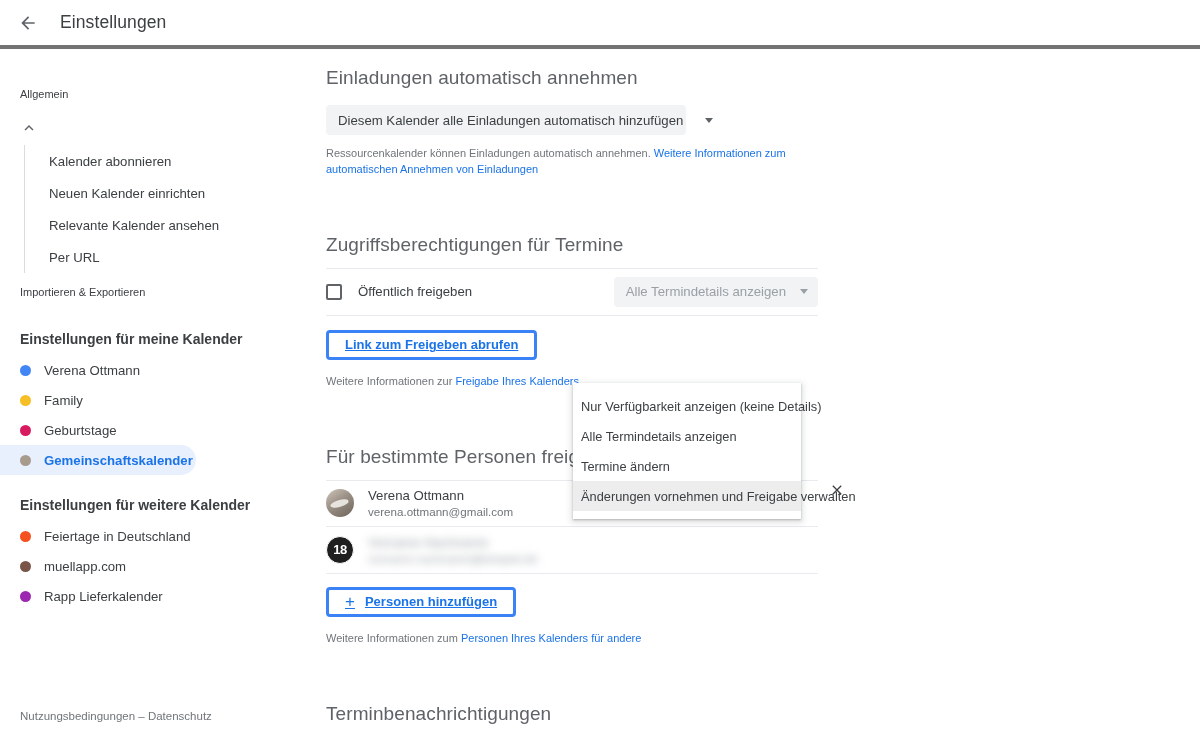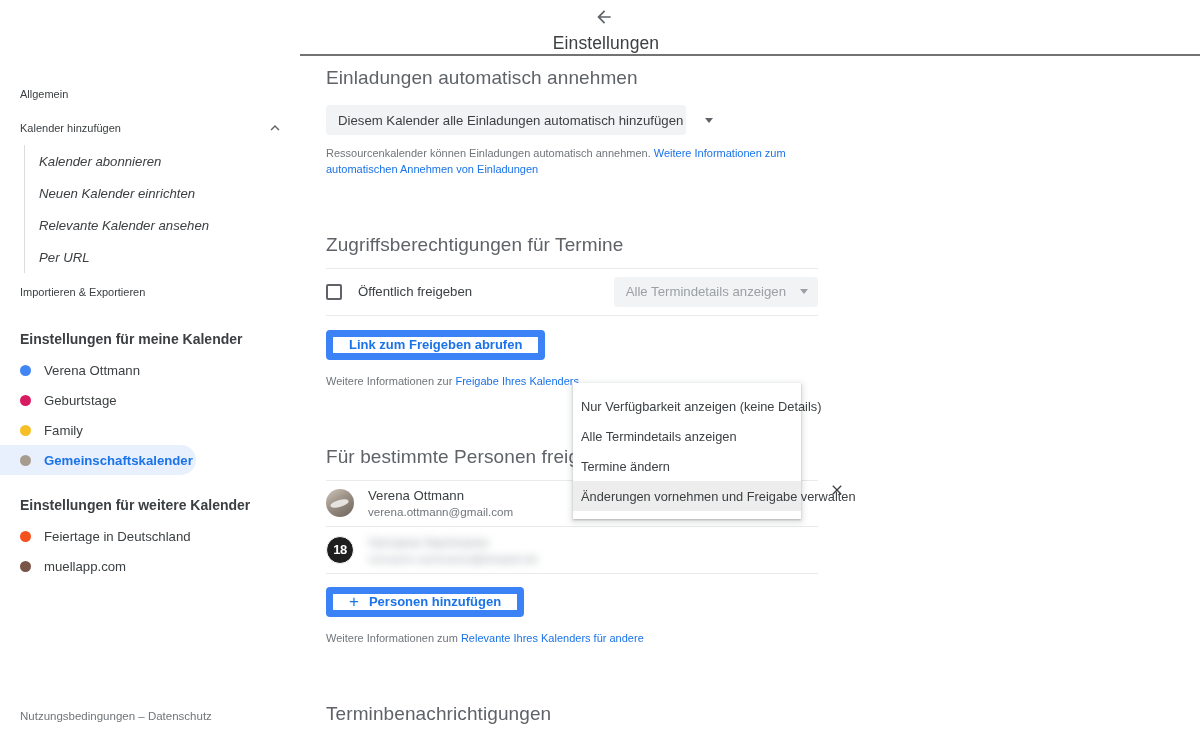--- a/index.html
+++ b/index.html
@@ -9,24 +9,24 @@
     width: 1200px; height: 734px;
     overflow: hidden;
     background: #ffffff;
     font-family: "Liberation Sans", "DejaVu Sans", sans-serif;
     color: #3c4043;
     -webkit-font-smoothing: antialiased;
   }
 
   
   .topbar {
-    position: absolute; left: 0; top: 0; width: 1200px; height: 56px;
+    position: absolute; left: 0; top: 0; width: 1200px; height: 49px;
     background: #fff;
-    border-bottom: 2px solid #737373;
-    display: flex; align-items: center; flex-direction: column;
+    border-bottom: 4px solid #737373;
+    display: flex; align-items: center;
   }
   .back-btn {
     width: 40px; height: 40px; margin-left: 8px;
     display: flex; align-items: center; justify-content: center;
     border-radius: 50%; cursor: pointer;
   }
   .topbar-title {
     font-size: 17.5px; color: #3c4043; margin-left: 12px; letter-spacing: .1px;
   }
 
@@ -40,22 +40,21 @@
     height: 34px; display: flex; align-items: center;
     padding-left: 20px; padding-right: 16px;
     font-size: 11px; color: #3c4043; cursor: pointer;
     border-radius: 0 16px 16px 0; margin-bottom: 0;
   }
   .nav-item .label { flex: 1; }
   .nav-item .chev { width: 18px; height: 18px; flex: 0 0 auto; }
 
   .sub-group {
     border-left: 1px solid #dadce0; margin-left: 24px;
-    padding-left: 0;
-    font-style: italic;
+    padding-left: 10px;
   }
   .sub-item {
     height: 32px; display: flex; align-items: center;
     padding-left: 14px; font-size: 13.2px; color: #3c4043; cursor: pointer;
   }
 
   .section-head {
     font-size: 14px; font-weight: bold; color: #3c4043;
     padding: 0 30px 0 20px; line-height: 16px;
     margin-top: 22px; margin-bottom: 8px;
@@ -128,24 +127,25 @@
   .checkbox {
     width: 16px; height: 16px; border: 2px solid #5f6368;
     border-radius: 2px; margin-right: 16px; cursor: pointer;
     background: #fff; flex: 0 0 auto;
   }
   .cb-label { font-size: 13.2px; color: #3c4043; }
 
   .btn-outline {
     display: inline-flex; align-items: center; justify-content: center;
     height: 30px; padding: 0 16px;
-    border: 7px solid #3b82f6; border-radius: 4px;
+    border: 3px solid #3b82f6; border-radius: 4px;
     background: #fff; color: #1a73e8;
     font-size: 13px; font-weight: bold; cursor: pointer;
     font-family: inherit;
+    text-decoration: underline;
   }
   .btn-outline .plus {
     font-size: 17px; font-weight: normal; margin-right: 10px; line-height: 1;
   }
 
   .person-row {
     display: flex; align-items: center;
     width: 492px; height: 47px;
     border-bottom: 1px solid #e8eaed;
   }
@@ -204,21 +204,20 @@
   <div class="topbar-title">Einstellungen</div>
 </div>
 
 <div class="sidebar">
 
   <div class="nav-item" style="margin-top:12px;">
     <span class="label">Allgemein</span>
   </div>
 
   <div class="nav-item">
-    <span class="label">Kalender hinzufügen</span>
     <svg class="chev" viewBox="0 0 24 24">
       <path d="M7.41 15.41L12 10.83l4.59 4.58L18 14l-6-6-6 6z" fill="#5f6368"></path>
     </svg>
   </div>
 
   <div class="sub-group">
     <div class="sub-item">
       <span>Kalender abonnieren</span>
     </div>
     <div class="sub-item">
@@ -236,44 +235,48 @@
     <span class="label">Importieren &amp; Exportieren</span>
   </div>
 
   <div class="section-head">Einstellungen für meine Kalender</div>
 
   <div class="cal-item">
     <span class="dot" style="background:#4285f4"></span>
     <span class="cname">Verena Ottmann</span>
   </div>
   <div class="cal-item">
+    <span class="dot" style="background:#f6bf26"></span>
+    <span class="cname">Family</span>
+  </div>
+  <div class="cal-item">
     <span class="dot" style="background:#d81b60"></span>
     <span class="cname">Geburtstage</span>
-  </div>
-  <div class="cal-item">
-    <span class="dot" style="background:#f6bf26"></span>
-    <span class="cname">Family</span>
   </div>
   <div class="cal-item selected">
     <span class="dot" style="background:#a79b8e"></span>
     <span class="cname">Gemeinschaftskalender</span>
     <svg class="chev" viewBox="0 0 24 24" style="margin-left:6px;">
       <path d="M7.41 8.59L12 13.17l4.59-4.58L18 10l-6 6-6-6z" fill="#1a73e8"></path>
     </svg>
   </div>
 
   <div class="section-head">Einstellungen für weitere Kalender</div>
 
   <div class="cal-item">
     <span class="dot" style="background:#f4511e"></span>
     <span class="cname">Feiertage in Deutschland</span>
   </div>
   <div class="cal-item">
     <span class="dot" style="background:#795548"></span>
     <span class="cname">muellapp.com</span>
+  </div>
+  <div class="cal-item">
+    <span class="dot" style="background:#9c27b0"></span>
+    <span class="cname">Rapp Lieferkalender</span>
   </div>
 
   <div class="footer-links">
     <a href="#">Nutzungsbedingungen</a><span> – </span><a href="#">Datenschutz</a>
   </div>
 </div>
 
 <div class="content">
   <div class="inner">
 
@@ -333,21 +336,21 @@
       </span>
     </div>
 
     <div style="height:13px;"></div>
     <button class="btn-outline">
       <span class="plus">+</span>
         <span>Personen hinzufügen</span>
     </button>
 
     <div class="helper" style="margin-top:14px;">
-      <span>Weitere Informationen zum </span><a href="#" class="link">Relevante Ihres Kalenders für andere</a>
+      <span>Weitere Informationen zum </span><a href="#" class="link">Personen Ihres Kalenders für andere</a>
     </div>
 
     <div class="spacer-lg"></div>
 
     
     <h2 class="sec-title" style="margin-bottom:14px;">Terminbenachrichtigungen</h2>
     <div class="helper" style="margin-top:0;font-size:12.4px;">Sie erhalten Benachrichtigungen für Termine in diesem Kalender.</div>
 
     
     

